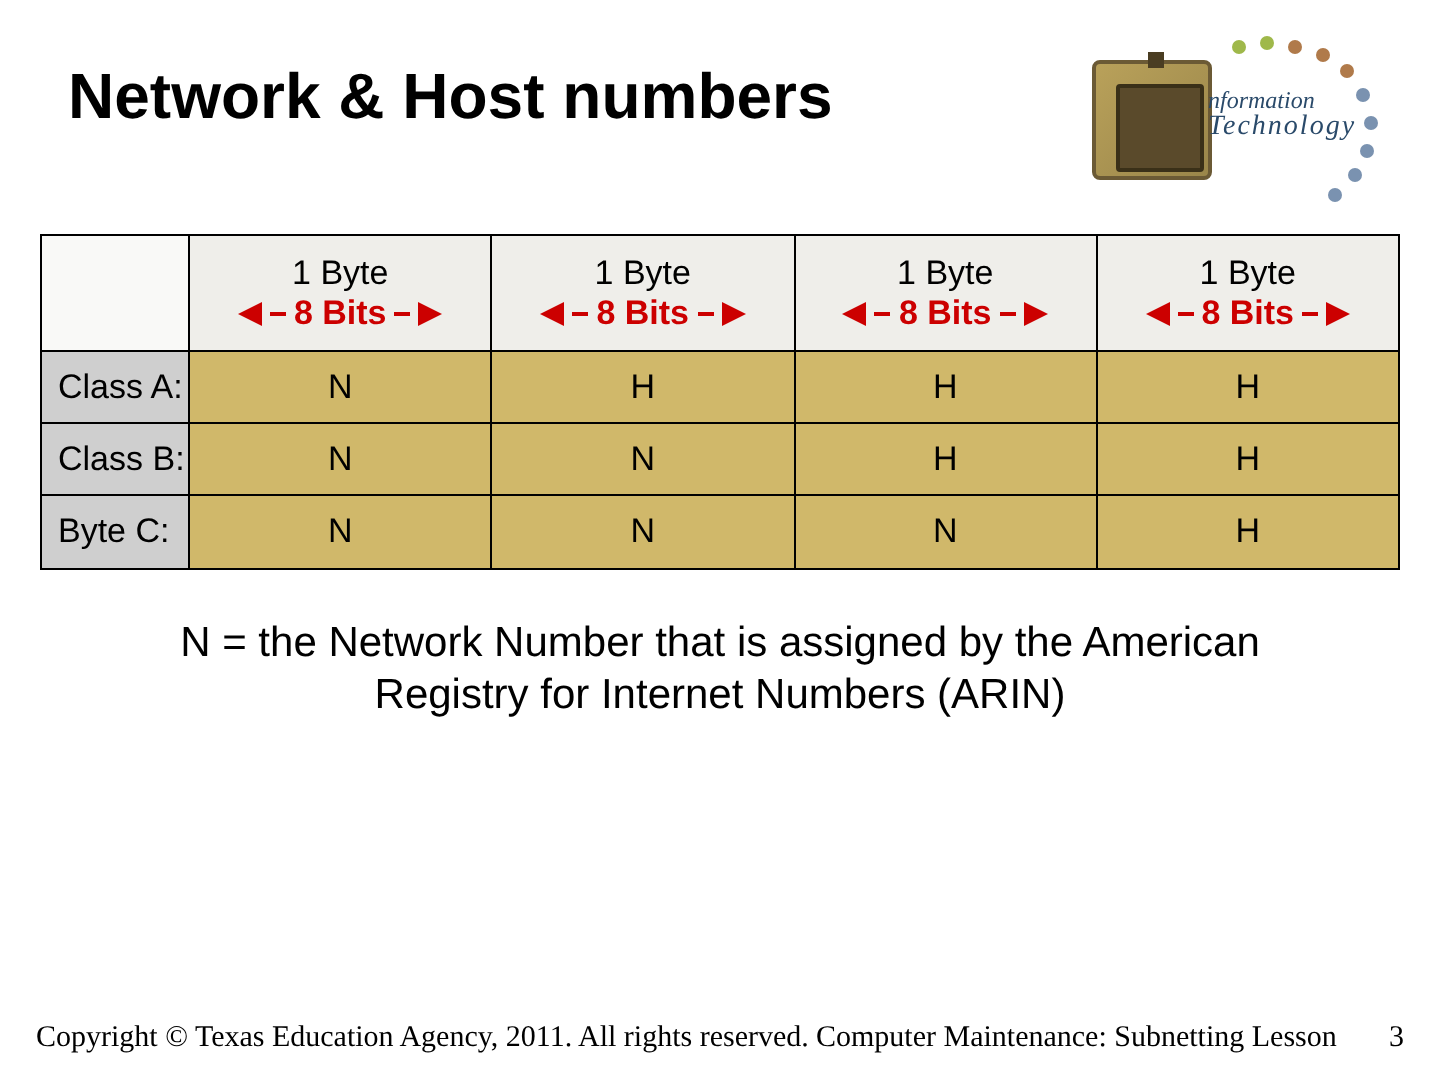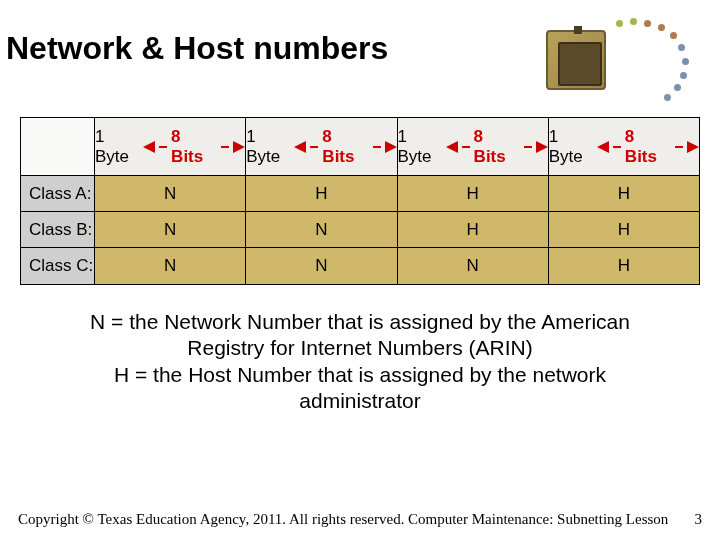--- a/index.html
+++ b/index.html
@@ -7,21 +7,21 @@
     width: 720px; height: 540px;
     background: #fff;
     font-family: Arial, Helvetica, sans-serif;
     position: relative;
     overflow: hidden;
   }
   .title {
     font-size: 32px;
     font-weight: bold;
     color: #000;
-    padding: 30px 0 0 6px;
+    padding: 30px 0 0 34px;
   }
   .logo-area {
     position: absolute;
     top: 18px; right: 24px;
     width: 150px; height: 88px;
   }
   .dot { position: absolute; border-radius: 50%; }
   .chip {
     position: absolute;
     left: 0; top: 12px;
@@ -68,21 +68,21 @@
   .hdr-row .label-cell { background:#f9f9f7; }
   .hdr-cell, .data-cell {
     flex: 1;
     border-right: 1px solid #000;
     position: relative;
   }
   .hdr-cell:last-child, .data-cell:last-child { border-right: none; }
 
   .hdr-row { height: 58px; background:#f2f2ee; }
   .hdr-cell {
-    display:flex; flex-direction:row; align-items:center; justify-content:center;
+    display:flex; flex-direction:column; align-items:center; justify-content:center;
     background:#efeeea;
   }
   .byte-label { font-size: 17px; color:#000; font-family: Arial,sans-serif; }
   .bits-row {
     display:flex; align-items:center; gap:4px;
     color:#cc0000; font-size:17px; font-family: Liberation Sans, sans-serif;
     font-weight:bold;
   }
   .arrow-l, .arrow-r {
     width:0;height:0; border-top:6px solid transparent; border-bottom:6px solid transparent;
@@ -128,20 +128,24 @@
       <div class="dot" style="left: 98px; top: 2px; width: 7px; height: 7px; background: rgb(176, 122, 74);"></div>
       <div class="dot" style="left: 112px; top: 6px; width: 7px; height: 7px; background: rgb(176, 122, 74);"></div>
       <div class="dot" style="left: 124px; top: 14px; width: 7px; height: 7px; background: rgb(176, 122, 74);"></div>
       <div class="dot" style="left: 132px; top: 26px; width: 7px; height: 7px; background: rgb(122, 146, 176);"></div>
       <div class="dot" style="left: 136px; top: 40px; width: 7px; height: 7px; background: rgb(122, 146, 176);"></div>
       <div class="dot" style="left: 134px; top: 54px; width: 7px; height: 7px; background: rgb(122, 146, 176);"></div>
       <div class="dot" style="left: 128px; top: 66px; width: 7px; height: 7px; background: rgb(122, 146, 176);"></div>
       <div class="dot" style="left: 118px; top: 76px; width: 7px; height: 7px; background: rgb(122, 146, 176);"></div>
     </div>
   <div class="chip"></div>
+  <div class="logo-text">
+    <div>nformation</div>
+    <div class="l2">Technology</div>
+  </div>
 </div>
 
 <div class="diagram">
   <div class="hdr-row">
     <div class="label-cell"></div>
     <div id="hdr-cells" style="display: flex; flex: 1 1 0%;">
         <div class="hdr-cell">
           <div class="byte-label">1 Byte</div>
           <div class="bits-row">
             <span class="arrow-l"></span>
@@ -192,31 +196,30 @@
         <div class="data-cell">H</div>
       </div>
       <div class="body-row">
         <div class="label-cell">Class B:</div>
         <div class="data-cell">N</div>
         <div class="data-cell">N</div>
         <div class="data-cell">H</div>
         <div class="data-cell">H</div>
       </div>
       <div class="body-row">
-        <div class="label-cell">Class C:</div>
+        <div class="label-cell">Byte C:</div>
         <div class="data-cell">N</div>
         <div class="data-cell">N</div>
         <div class="data-cell">N</div>
         <div class="data-cell">H</div>
       </div>
     </div>
 </div>
 
 <div class="legend">
   <div>N = the Network Number that is assigned by the American Registry for Internet Numbers (ARIN)</div>
-  <div>H = the Host Number that is assigned by the network administrator</div>
 </div>
 
 <div class="footer">
   <span>Copyright © Texas Education Agency, 2011. All rights reserved.</span>
   <span>Computer Maintenance: Subnetting Lesson</span>
   <span class="page-num">3</span>
 </div>
 
 </body></html>

